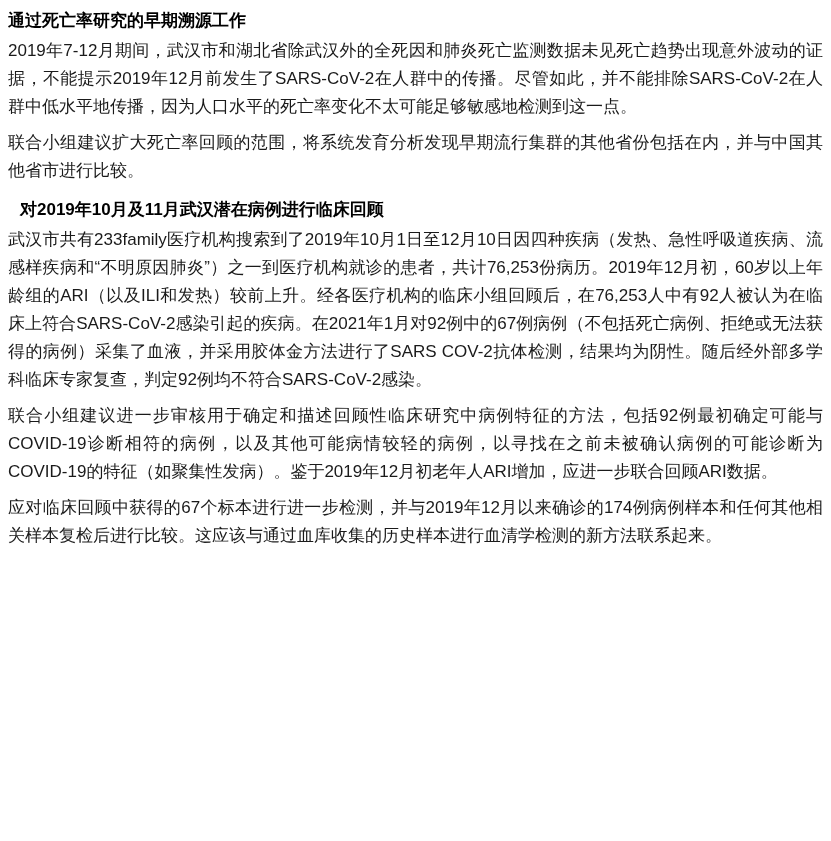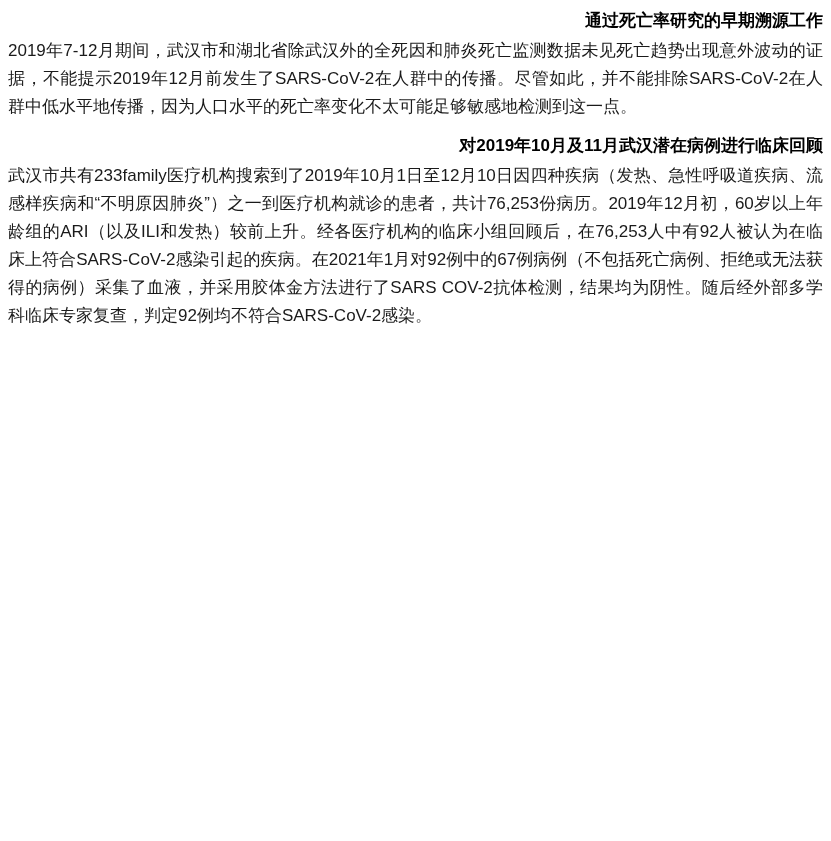--- a/index.html
+++ b/index.html
@@ -30,21 +30,20 @@
     background: #ffffff;
   }
   h2.section-heading {
     font-size: 17px;
     line-height: 25px;
     font-weight: bold;
     margin: 0 0 4px 0;
     padding: 0;
     color: #000000;
     letter-spacing: 0px;
-    text-align: right;
   }
   h2.section-heading.second {
     margin-top: 12px;
     margin-left: 12px;
   }
   p.para {
     font-size: 17px;
     line-height: 28px;
     margin: 0 0 8px 0;
     padding: 0;
@@ -58,16 +57,19 @@
   }
 </style>
 </head>
 <body>
 
 <div id="page">
   <div class="left-rule"></div>
 
   <h2 class="section-heading">通过死亡率研究的早期溯源工作</h2>
   <p class="para">2019年7-12月期间，武汉市和湖北省除武汉外的全死因和肺炎死亡监测数据未见死亡趋势出现意外波动的证据，不能提示2019年12月前发生了SARS-CoV-2在人群中的传播。尽管如此，并不能排除SARS-CoV-2在人群中低水平地传播，因为人口水平的死亡率变化不太可能足够敏感地检测到这一点。</p>
+  <p class="para">联合小组建议扩大死亡率回顾的范围，将系统发育分析发现早期流行集群的其他省份包括在内，并与中国其他省市进行比较。</p>
 
   <h2 class="section-heading second">对2019年10月及11月武汉潜在病例进行临床回顾</h2>
   <p class="para">武汉市共有233family医疗机构搜索到了2019年10月1日至12月10日因四种疾病（发热、急性呼吸道疾病、流感样疾病和“不明原因肺炎”）之一到医疗机构就诊的患者，共计76,253份病历。2019年12月初，60岁以上年龄组的ARI（以及ILI和发热）较前上升。经各医疗机构的临床小组回顾后，在76,253人中有92人被认为在临床上符合SARS-CoV-2感染引起的疾病。在2021年1月对92例中的67例病例（不包括死亡病例、拒绝或无法获得的病例）采集了血液，并采用胶体金方法进行了SARS COV-2抗体检测，结果均为阴性。随后经外部多学科临床专家复查，判定92例均不符合SARS-CoV-2感染。</p>
+  <p class="para">联合小组建议进一步审核用于确定和描述回顾性临床研究中病例特征的方法，包括92例最初确定可能与COVID-19诊断相符的病例，以及其他可能病情较轻的病例，以寻找在之前未被确认病例的可能诊断为COVID-19的特征（如聚集性发病）。鉴于2019年12月初老年人ARI增加，应进一步联合回顾ARI数据。</p>
+  <p class="para">应对临床回顾中获得的67个标本进行进一步检测，并与2019年12月以来确诊的174例病例样本和任何其他相关样本复检后进行比较。这应该与通过血库收集的历史样本进行血清学检测的新方法联系起来。</p>
 </div>
 
 </body></html>

